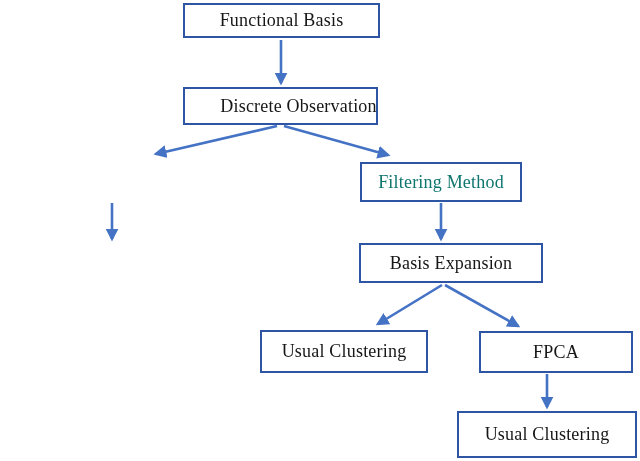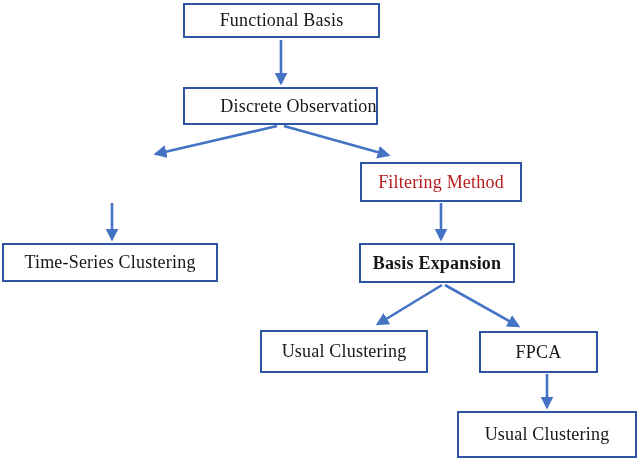--- a/index.html
+++ b/index.html
@@ -56,31 +56,28 @@
       <line x1="445" y1="285" x2="518" y2="326" stroke="#4472c4" stroke-width="2.6" marker-end="url(#arrowhead)"></line>
       <line x1="547" y1="374" x2="547" y2="407" stroke="#4472c4" stroke-width="2.6" marker-end="url(#arrowhead)"></line>
     </svg>
 
 <div class="node" style="left: 183px; top: 3px; width: 197px; height: 35px; border: 2px solid rgb(46, 85, 163); background: rgb(255, 255, 255);">
       <span style="color: rgb(22, 22, 22);">Functional Basis</span>
     </div>
     <div class="node" style="left: 183px; top: 87px; width: 195px; height: 38px; border: 2px solid rgb(46, 85, 163); background: rgb(255, 255, 255); padding-left: 36px;">
       <span style="color: rgb(22, 22, 22);">Discrete Observation</span>
     </div>
-    <div class="node" style="left: 2px; top: 243px; width: 216px; height: 39px; border: 2px solid rgb(46, 85, 163); background: rgb(255, 255, 255);">
-      <span style="color: rgb(22, 22, 22);">Time-Series Clustering</span>
+    <div class="node" style="left: 360px; top: 162px; width: 162px; height: 40px; border: 2px solid rgb(46, 85, 163); background: rgb(255, 255, 255);">
+      <span style="color: #0f766e;">Filtering Method</span>
     </div>
-    <div class="node" style="left: 360px; top: 162px; width: 162px; height: 40px; border: 2px solid rgb(46, 85, 163); background: rgb(255, 255, 255);">
-      <span style="color: #b91c1c;">Filtering Method</span>
-    </div>
-    <div class="node" style="left: 359px; top: 243px; width: 156px; height: 40px; border: 2px solid rgb(46, 85, 163); background: rgb(255, 255, 255); font-weight: bold;">
+    <div class="node" style="left: 359px; top: 243px; width: 184px; height: 40px; border: 2px solid rgb(46, 85, 163); background: rgb(255, 255, 255);">
       <span style="color: rgb(22, 22, 22);">Basis Expansion</span>
     </div>
     <div class="node" style="left: 260px; top: 330px; width: 168px; height: 43px; border: 2px solid rgb(46, 85, 163); background: rgb(255, 255, 255);">
       <span style="color: rgb(22, 22, 22);">Usual Clustering</span>
     </div>
-    <div class="node" style="left: 479px; top: 331px; width: 119px; height: 42px; border: 2px solid rgb(46, 85, 163); background: rgb(255, 255, 255); text-align: center;">
+    <div class="node" style="left: 479px; top: 331px; width: 154px; height: 42px; border: 2px solid rgb(46, 85, 163); background: rgb(255, 255, 255); text-align: center;">
       <span style="color: rgb(22, 22, 22);">FPCA</span>
     </div>
     <div class="node" style="left: 457px; top: 411px; width: 180px; height: 47px; border: 2px solid rgb(46, 85, 163); background: rgb(255, 255, 255);">
       <span style="color: rgb(22, 22, 22);">Usual Clustering</span>
     </div>
   </div>
 
 </body></html>

